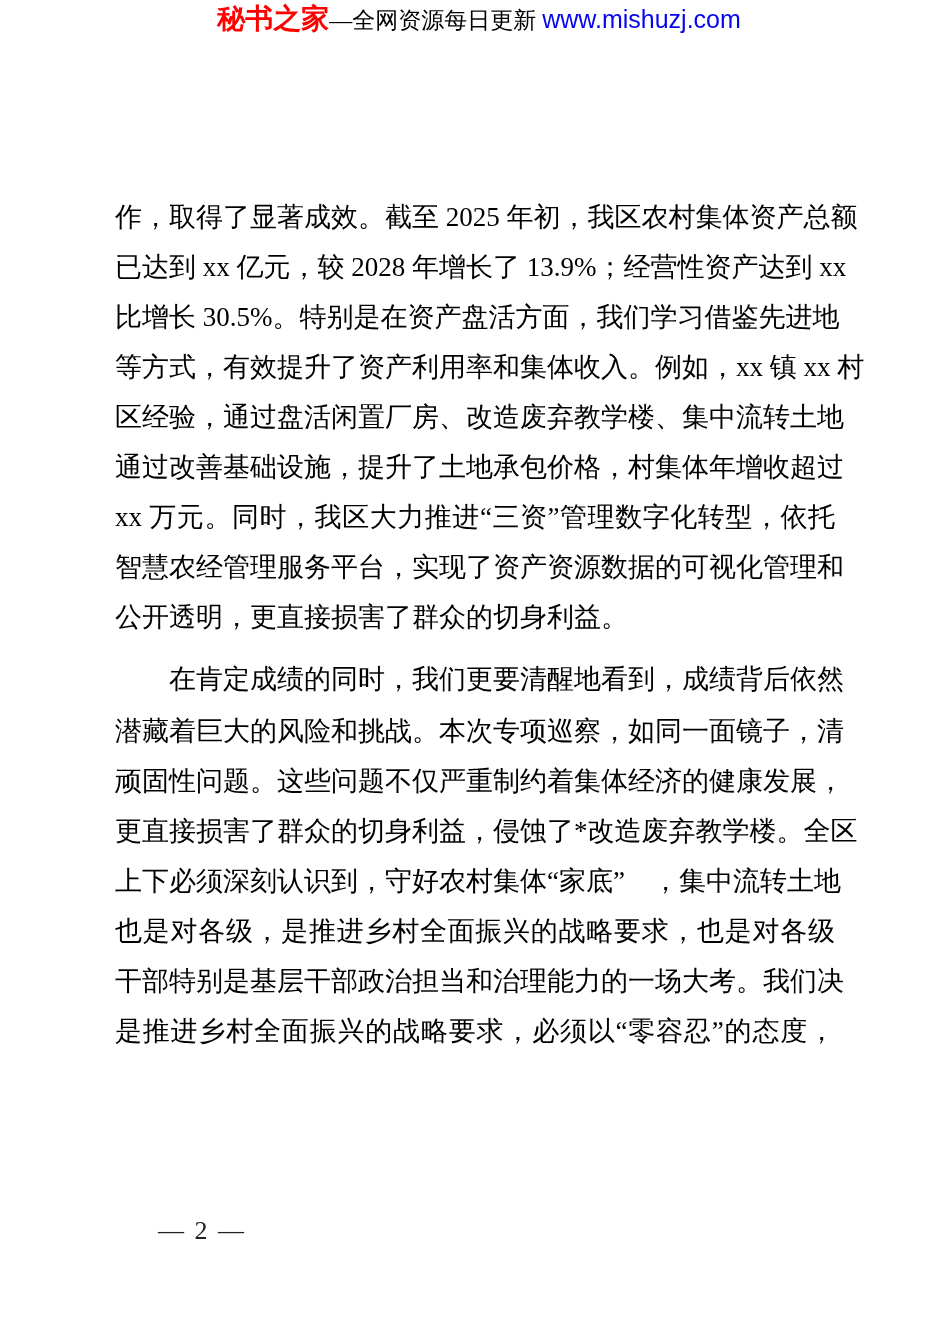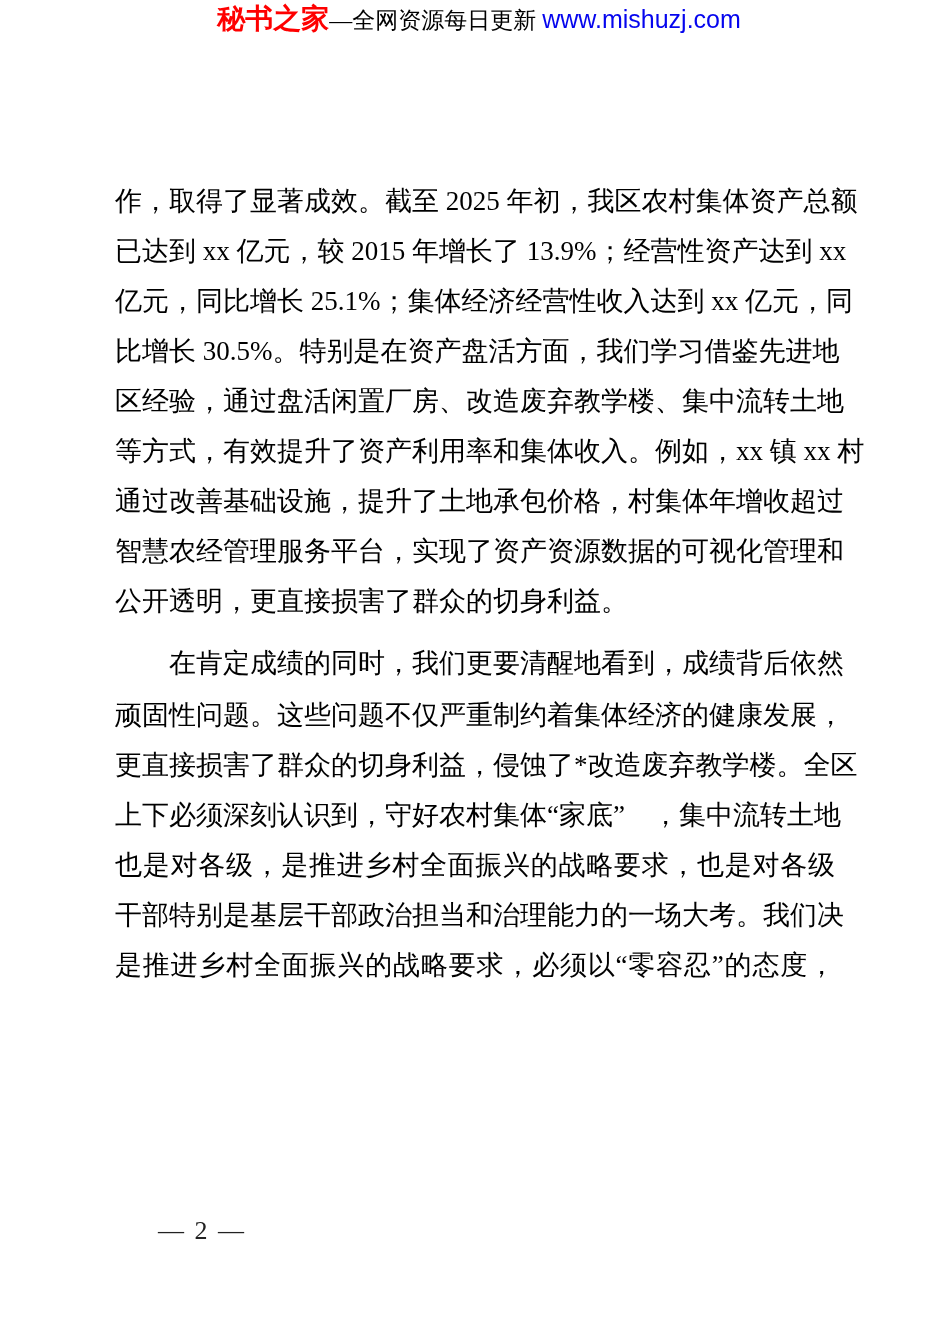--- a/index.html
+++ b/index.html
@@ -31,21 +31,21 @@
     color: #000000;
   }
   .site-header .url {
     font-size: 25px;
     font-family: "Liberation Sans", sans-serif;
     margin-left: 6px;
   }
   .content {
     position: absolute;
     left: 115px;
-    top: 176px;
+    top: 192px;
     width: 720px;
   }
   .para { margin: 0; }
   .para + .para { margin-top: 14px; }
   .line {
     font-size: 27px;
     line-height: 50px;
     height: 50px;
     text-align: justify;
     text-align-last: justify;
@@ -74,31 +74,32 @@
 
 <div class="page">
 
   <div class="site-header">
     <span class="brand" style="color: rgb(254, 0, 0);">秘书之家</span><span class="tagline">—全网资源每日更新</span><span class="url" style="color: rgb(5, 5, 238);">www.mishuzj.com</span>
   </div>
 
   <div class="content" id="content">
       <div class="para no-justify-last">
         <div class="line">作，取得了显著成效。截至 2025 年初，我区农村集体资产总额</div>
-        <div class="line">已达到 xx 亿元，较 2015 年增长了 13.9%；经营性资产达到 xx</div>
-        <div class="line">亿元，同比增长 25.1%；集体经济经营性收入达到 xx 亿元，同</div>
+        <div class="line">已达到 xx 亿元，较 2028 年增长了 13.9%；经营性资产达到 xx</div>
         <div class="line">比增长 30.5%。特别是在资产盘活方面，我们学习借鉴先进地</div>
+        <div class="line">等方式，有效提升了资产利用率和集体收入。例如，xx 镇 xx 村</div>
         <div class="line">区经验，通过盘活闲置厂房、改造废弃教学楼、集中流转土地</div>
-        <div class="line">等方式，有效提升了资产利用率和集体收入。例如，xx 镇 xx 村</div>
         <div class="line">通过改善基础设施，提升了土地承包价格，村集体年增收超过</div>
+        <div class="line">xx 万元。同时，我区大力推进“三资”管理数字化转型，依托</div>
         <div class="line">智慧农经管理服务平台，实现了资产资源数据的可视化管理和</div>
         <div class="line">公开透明，更直接损害了群众的切身利益。</div>
       </div>
       <div class="para indent">
         <div class="line">在肯定成绩的同时，我们更要清醒地看到，成绩背后依然</div>
+        <div class="line">潜藏着巨大的风险和挑战。本次专项巡察，如同一面镜子，清</div>
         <div class="line">顽固性问题。这些问题不仅严重制约着集体经济的健康发展，</div>
         <div class="line">更直接损害了群众的切身利益，侵蚀了*改造废弃教学楼。全区</div>
         <div class="line">上下必须深刻认识到，守好农村集体“家底”　，集中流转土地</div>
         <div class="line">也是对各级，是推进乡村全面振兴的战略要求，也是对各级</div>
         <div class="line">干部特别是基层干部政治担当和治理能力的一场大考。我们决</div>
         <div class="line">是推进乡村全面振兴的战略要求，必须以“零容忍”的态度，</div>
       </div>
     </div>
 
   <div class="page-footer">

